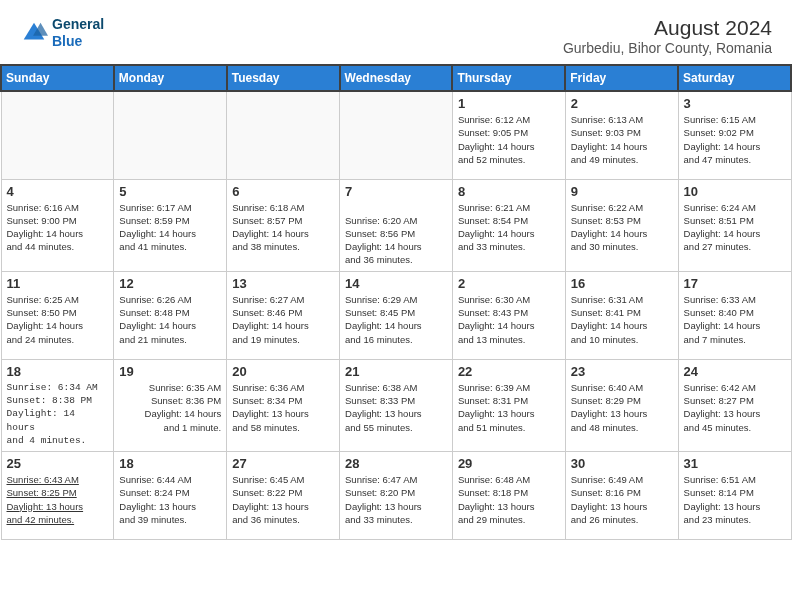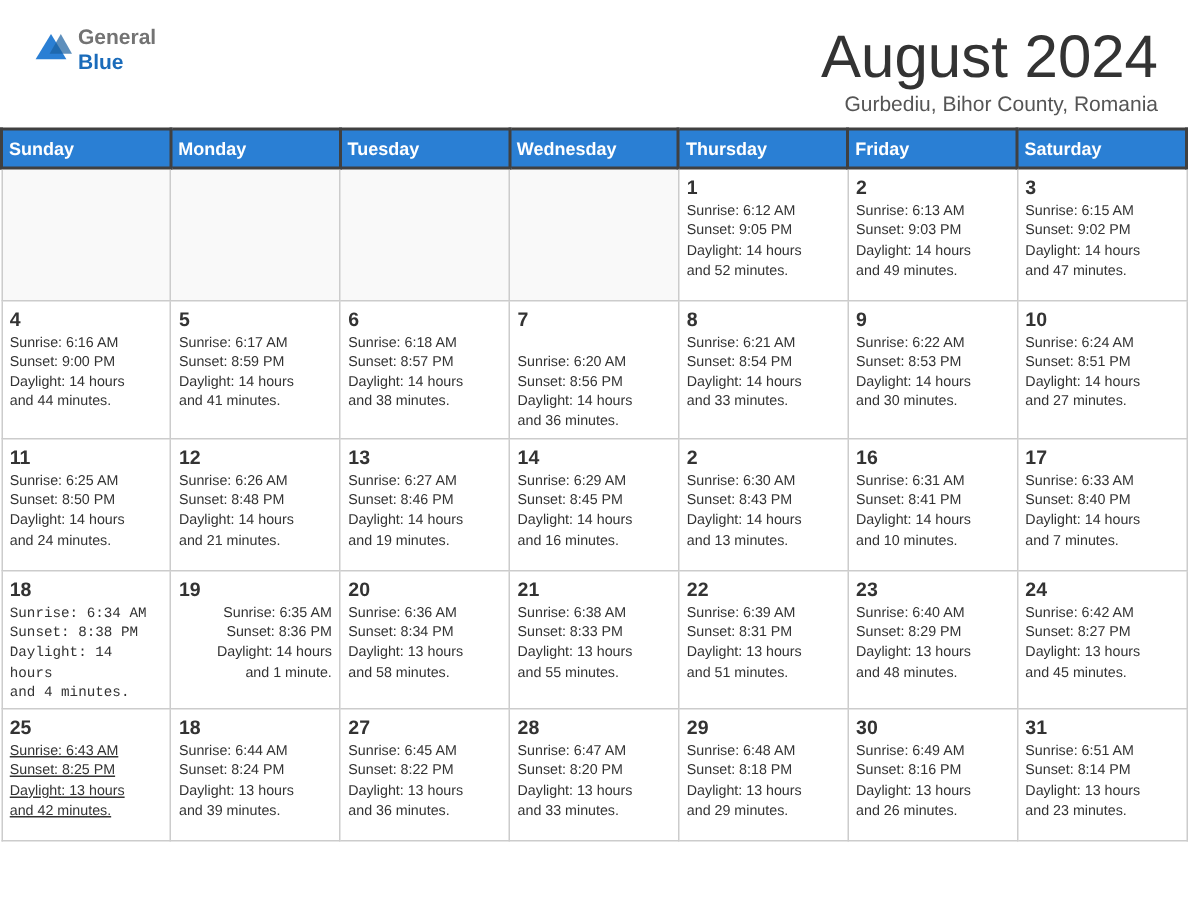--- a/index.html
+++ b/index.html
@@ -19,31 +19,31 @@
     .logo {
       display: flex;
       align-items: center;
       gap: 4px;
     }
     .logo-text {
       font-size: 14px;
       font-weight: bold;
       line-height: 1.2;
     }
-    .logo-general { color: #737373; }
+    .logo-general { color: #0c4a6e; }
     .logo-blue { color: #1a6bba; }
     .logo-icon {
       width: 28px;
       height: 28px;
     }
     .title-block {
       text-align: right;
     }
     .month-year {
-      font-size: 40px;
+      font-size: 21px;
       color: #333;
       font-weight: normal;
     }
     .location {
       font-size: 14px;
       color: #555;
     }
     .calendar {
       width: 100%;
       border-collapse: collapse;

